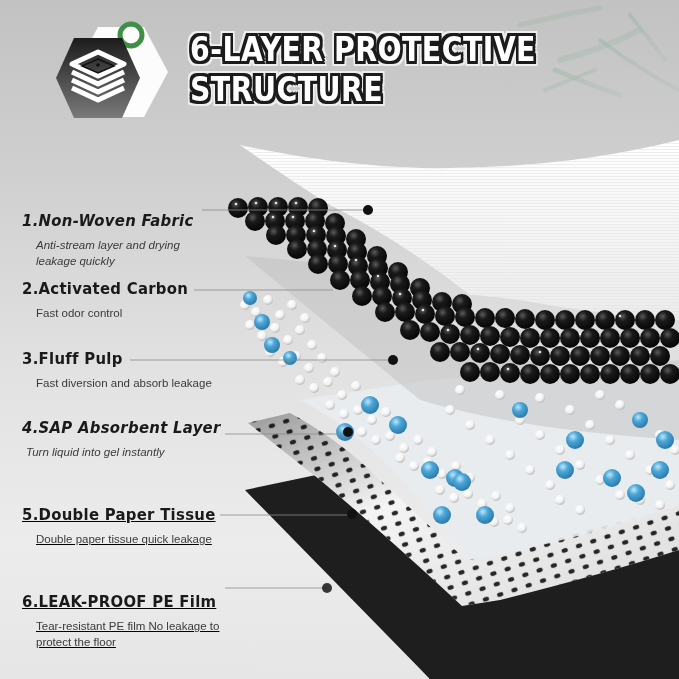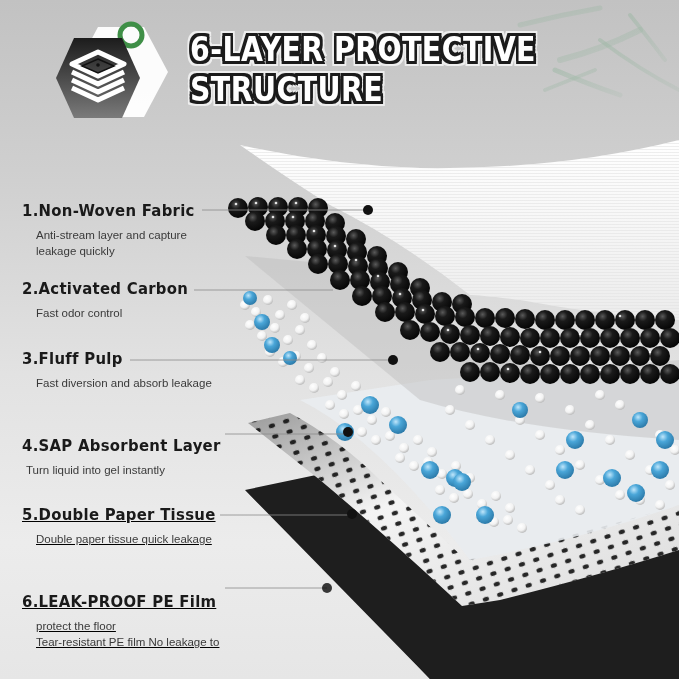--- a/index.html
+++ b/index.html
@@ -361,55 +361,55 @@
     <path d="M50 45 L66 52 L50 59 L34 52 Z"></path>
   </g>
   <circle cx="50" cy="51" r="1.8" fill="#111"></circle>
 </svg>
 
 <div class="title">
   <div>6-LAYER PROTECTIVE</div>
   <div>STRUCTURE</div>
 </div>
 
-<div class="layer" style="top:201px;">
+<div class="layer" style="top:211px;font-style:italic;">
   <div class="name">1.Non-Woven Fabric</div>
   <div class="desc">
-    <div>Anti-stream layer and capture</div>
+    <div>Anti-stream layer and drying</div>
     <div>leakage quickly</div>
   </div>
 </div>
 
 <div class="layer" style="top:279px;">
   <div class="name">2.Activated Carbon</div>
   <div class="desc">
     <div>Fast odor control</div>
   </div>
 </div>
 
 <div class="layer" style="top:349px;">
   <div class="name">3.Fluff Pulp</div>
   <div class="desc">
     <div>Fast diversion and absorb leakage</div>
   </div>
 </div>
 
-<div class="layer" style="top:436px;">
+<div class="layer" style="top:418px;font-style:italic;">
   <div class="name">4.SAP Absorbent Layer</div>
   <div class="desc" style="margin-left:4px;">
     <div>Turn liquid into gel instantly</div>
   </div>
 </div>
 
 <div class="layer" style="top:505px;text-decoration:underline;">
   <div class="name">5.Double Paper Tissue</div>
   <div class="desc">
     <div>Double paper tissue quick leakage</div>
   </div>
 </div>
 
 <div class="layer" style="top:592px;text-decoration:underline;">
   <div class="name">6.LEAK-PROOF PE Film</div>
   <div class="desc">
+    <div>Tear-resistant PE film No leakage to</div>
     <div>protect the floor</div>
-    <div>Tear-resistant PE film No leakage to</div>
   </div>
 </div>
 
 </body></html>

